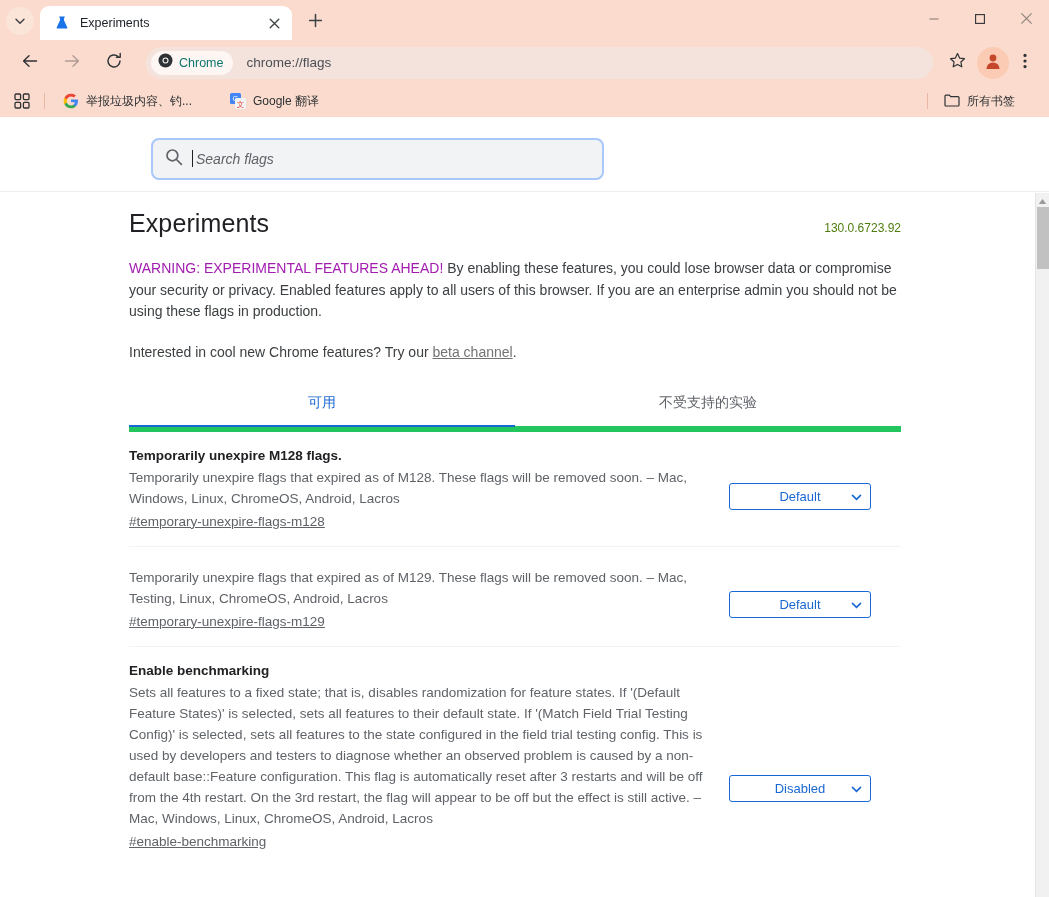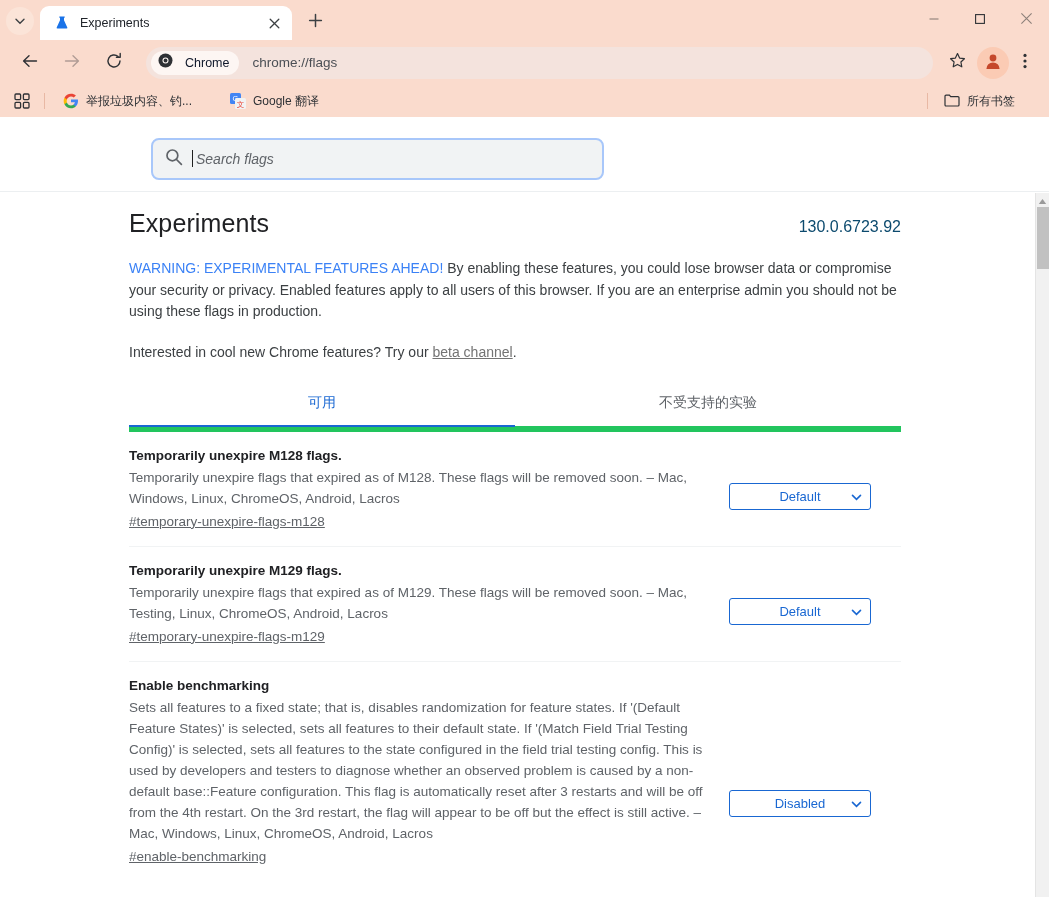--- a/index.html
+++ b/index.html
@@ -77,21 +77,21 @@
     flex: 1; height: 32px; margin: 0 8px 0 16px;
     background: #f4e3dd; border-radius: 16px;
     display: flex; align-items: center; padding-left: 5px;
   }
   .omni-chip {
     height: 24px; background: #fdf6f3; border-radius: 13px;
     display: flex; align-items: center; padding: 0 10px 0 7px;
     flex: none;
   }
   .omni-chip-label {
-    font-size: 12.5px; color: #0f172a; margin-left: 12px; white-space: nowrap;
+    font-size: 12.5px; color: #0f766e; margin-left: 6px; white-space: nowrap;
   }
   .omni-url {
     font-size: 13.5px; color: #4b4f55; margin-left: 13px; white-space: nowrap;
   }
   .tb-right { display: flex; align-items: center; flex: none; }
   .tb-avatar {
     width: 32px; height: 32px; border-radius: 50%;
     display: flex; align-items: center; justify-content: center;
     background: #fbcbb4; flex: none; margin-left: 4px;
   }
@@ -162,26 +162,26 @@
     overflow: hidden;
   }
   .content-inner { width: 1035px; padding: 0 0 0 0; }
   .page-col { width: 772px; margin-left: 129px; }
 
   .title-row {
     display: flex; align-items: baseline; justify-content: space-between;
     padding-top: 16px;
   }
   .page-title { font-size: 25px; color: #202124; font-weight: 400; letter-spacing: .1px; }
-  .version { font-size: 16px; color: #0c4a6e; }
+  .version { font-size: 12px; color: #4d7c0f; }
 
   .warning {
     margin-top: 20px; font-size: 14px; color: #3c4043; line-height: 21.5px;
   }
-  .warning-strong { color: #3b82f6; }
+  .warning-strong { color: #a21caf; }
   .beta-para { margin-top: 19px; font-size: 14px; color: #3c4043; line-height: 21px; }
   .beta-link { color: #737373; text-decoration: underline; }
 
   .tabs {
     margin-top: 25px; display: flex;
     border-bottom: 6px solid #22c55e; height: 44px;
   }
   .tabitem {
     flex: 1; text-align: center; font-size: 14px; color: #5f6368;
     display: flex; align-items: flex-start; justify-content: center;
@@ -465,21 +465,20 @@
                   <svg width="11" height="11" viewBox="0 0 11 11">
                       <path d="M1.5 3.4 L5.5 7.4 L9.5 3.4" stroke="#1967d2" stroke-width="1.6" fill="none" stroke-linecap="round"></path>
                     </svg>
                 </span>
               </div>
             </div>
           </div>
 
           <div class="flag">
             <div class="flag-main">
-              <div class="flag-name">Temporarily unexpire M129 flags.</div>
               <div class="flag-desc">Temporarily unexpire flags that expired as of M129. These flags will be removed soon. – Mac, Testing, Linux, ChromeOS, Android, Lacros</div>
               <a class="flag-anchor" href="#">#temporary-unexpire-flags-m129</a>
             </div>
             <div class="flag-ctrl">
               <div class="select">
                 <span>Default</span>
                 <span class="select-chevron">
                   <svg width="11" height="11" viewBox="0 0 11 11">
                       <path d="M1.5 3.4 L5.5 7.4 L9.5 3.4" stroke="#1967d2" stroke-width="1.6" fill="none" stroke-linecap="round"></path>
                     </svg>

